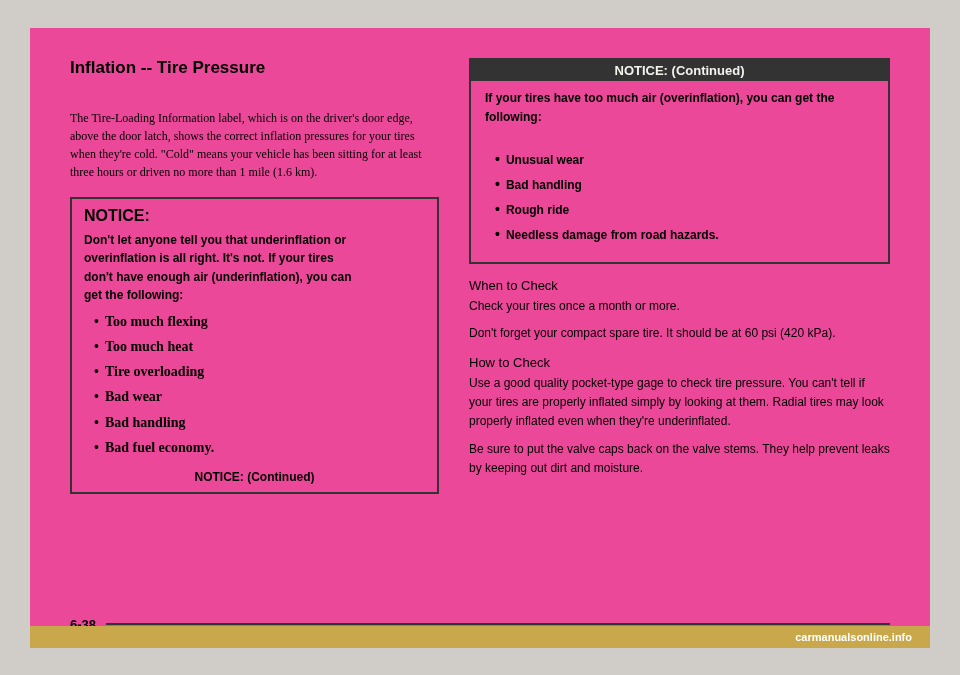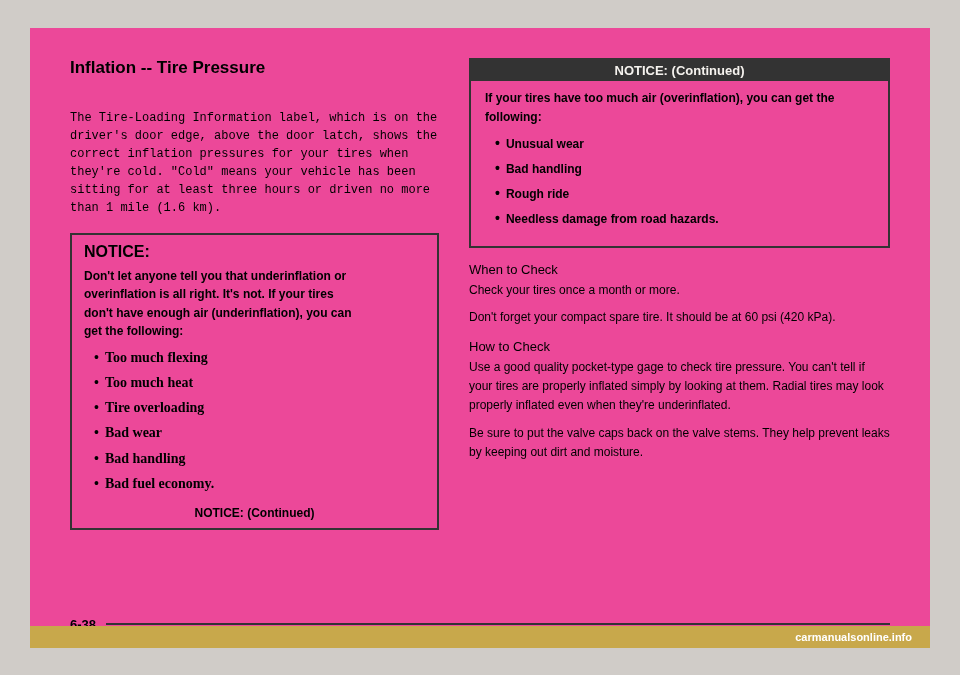--- a/index.html
+++ b/index.html
@@ -46,21 +46,21 @@
       font-size: 17px;
       font-weight: bold;
       margin-bottom: 8px;
       font-family: Arial, sans-serif;
     }
 
     .intro-text {
       font-size: 12px;
       line-height: 1.5;
       margin-bottom: 16px;
-      font-family: Liberation Mono, monospace;
+      font-family: Liberation Serif, serif;
       margin-top: 31px;
     }
 
     .notice-box {
       border: 2px solid #333;
       padding: 8px 12px;
       margin-bottom: 10px;
     }
 
     .notice-title {
@@ -128,21 +128,21 @@
     .notice-continued-body {
       font-size: 12px;
       font-weight: bold;
       font-family: Arial, sans-serif;
       line-height: 1.6;
     }
 
     .right-bullet-list {
       list-style: none;
       padding-left: 10px;
-      margin-top: 4px;
+      margin-top: 20px;
       margin-bottom: 4px;
     }
 
     .right-bullet-list li {
       font-size: 12px;
       font-weight: bold;
       font-family: Arial, sans-serif;
       line-height: 1.8;
       display: flex;
       align-items: baseline;

